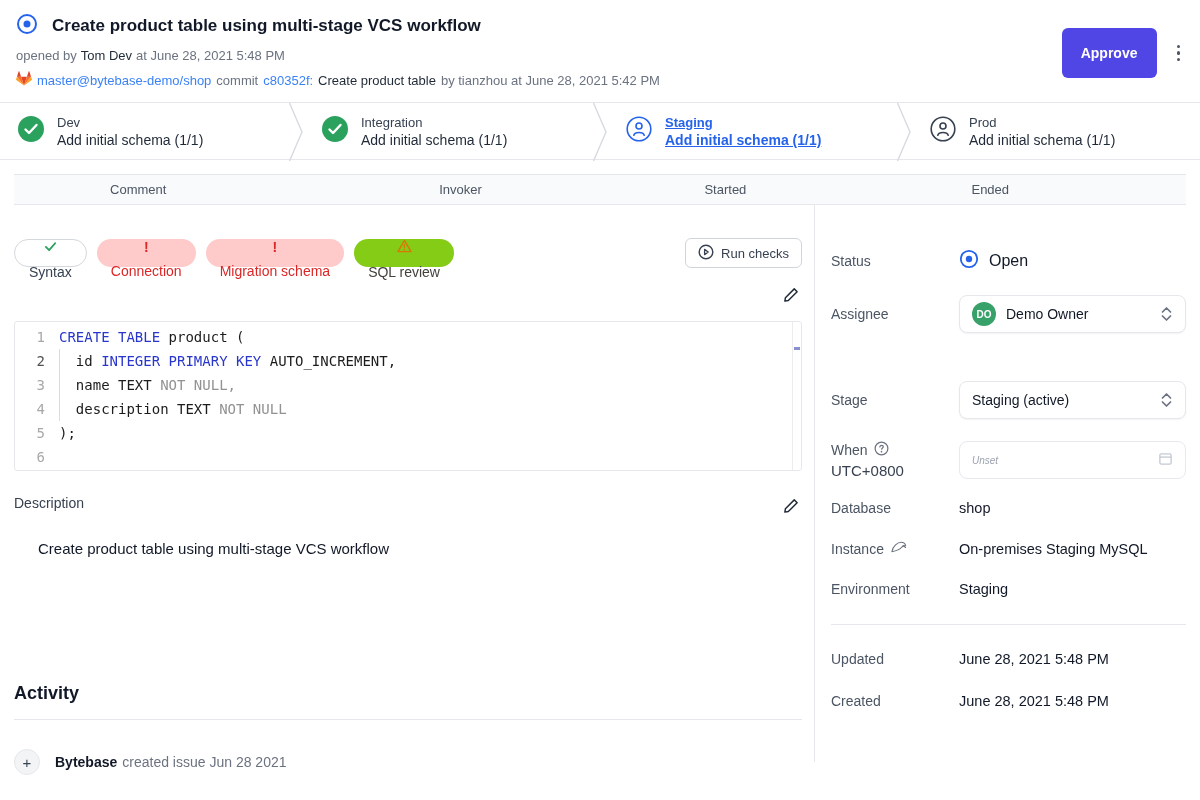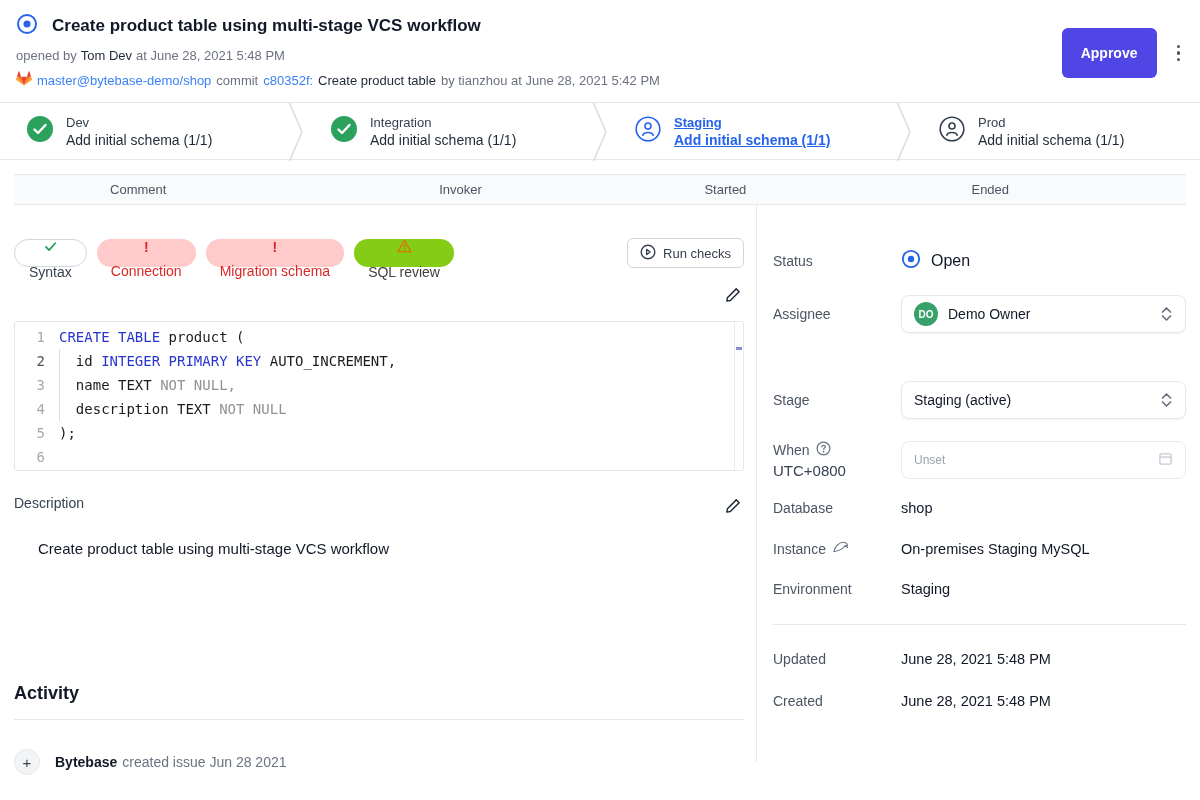--- a/index.html
+++ b/index.html
@@ -17,36 +17,36 @@
   .kebab i { width:3.5px; height:3.5px; border-radius:50%; background:#4b5563; }
   .meta1 { margin-top:9px; font-size:13px; color:#6b7280; display:flex; gap:4px; }
   .meta1 .strong { color:#1f2937; }
   .meta2 { margin-top:8px; font-size:13px; color:#6b7280; display:flex; align-items:center; gap:5px; }
   .link { color:#3b82f6; cursor:pointer; }
   .meta2 .dark { color:#1f2937; }
 
   
   .pipeline { margin-top:13px; display:flex; align-items:stretch; height:58px;
     border-top:1px solid #e5e7eb; border-bottom:1px solid #e5e7eb; }
-  .stage { flex:1; display:flex; align-items:center; gap:13px; padding-left:27px; cursor:pointer; }
+  .stage { flex:1; display:flex; align-items:center; gap:13px; padding-left:18px; cursor:pointer; }
   .stage-texts { display:flex; flex-direction:column; gap:2px; }
   .stage-name { font-size:13px; color:#374151; }
   .stage-task { font-size:14px; color:#1f2937; }
   .stage.active .stage-name, .stage.active .stage-task { color:#2563eb; font-weight:700; text-decoration:underline; }
   .sep { flex:0 0 auto; }
 
   
   .table-header { position:relative; margin:14px 14px 0; height:31px; background:#f9fafb;
     border-top:1px solid #e5e7eb; border-bottom:1px solid #e5e7eb; font-size:13px; color:#4b5563; }
   .table-header span { position:absolute; top:7px; transform:translateX(-50%); }
 
   
   .content { display:flex; align-items:stretch; height:557px; }
   .main { flex:1; padding-left:14px; min-width:0; }
-  .aside { width:444px; border-left:1px solid #e5e7eb; padding:44px 14px 0 16px; }
+  .aside { width:386px; border-left:1px solid #e5e7eb; padding:44px 14px 0 16px; }
 
   
   .checks-row { margin-top:33px; margin-right:12px; display:flex; align-items:center; gap:10px; }
   .badge { height:28px; display:flex; align-items:center; gap:8px; padding:0 14px;
     border-radius:14px; font-size:14px; cursor:pointer;flex-direction:column; }
   .badge.success { background:#fff; border:1px solid #d4d7dc; color:#374151; }
   .badge.error { background:#fecaca; color:#dc2626; }
   .badge.warning { background:#84cc16; color:#44403c; }
   .bang { font-weight:700; }
   .btn-run { margin-left:auto; display:flex; align-items:center; gap:7px; height:30px; padding:0 12px;
@@ -90,21 +90,21 @@
   .side-value { font-size:14.5px; color:#111827; display:flex; align-items:center; gap:10px; }
   .status-value { font-size:16px; color:#111827; display:flex; align-items:center; gap:10px; }
   .select { flex:1; display:flex; align-items:center; gap:10px; height:38px; padding:0 12px;
     background:#fff; border:1px solid #e5e7eb; border-radius:8px; box-shadow:0 1px 2px rgba(0,0,0,.05);
     font-size:14px; color:#111827; cursor:pointer; }
   .avatar { width:24px; height:24px; border-radius:50%; background:#38a169; color:#fff;
     font-size:10px; font-weight:700; display:flex; align-items:center; justify-content:center; }
   .chev { margin-left:auto; display:flex; }
   .when-input-wrap { flex:1; display:flex; align-items:center; height:38px; padding:0 12px;
     background:#fff; border:1px solid #e7e9ee; border-radius:8px; }
-  .when-input { border:none; outline:none; flex:1; font-family:inherit; font-size:12px; color:#111827; }
+  .when-input { border:none; outline:none; flex:1; font-family:inherit; font-size:10px; color:#111827;font-style:italic; }
   .when-input::placeholder { color:#9ca3af; }
   .when-label .tz { font-size:15px; color:#374151; margin-top:3px; }
   .side-divider { border-top:1px solid #e5e7eb; margin-top:27px; }
   .mt22 { margin-top:22px; } .mt48 { margin-top:48px; } .mt30 { margin-top:21px; }
   .mt24 { margin-top:24px; } .mt26 { margin-top:26px; }
 </style>
 </head>
 <body>
 
 <div class="header">

